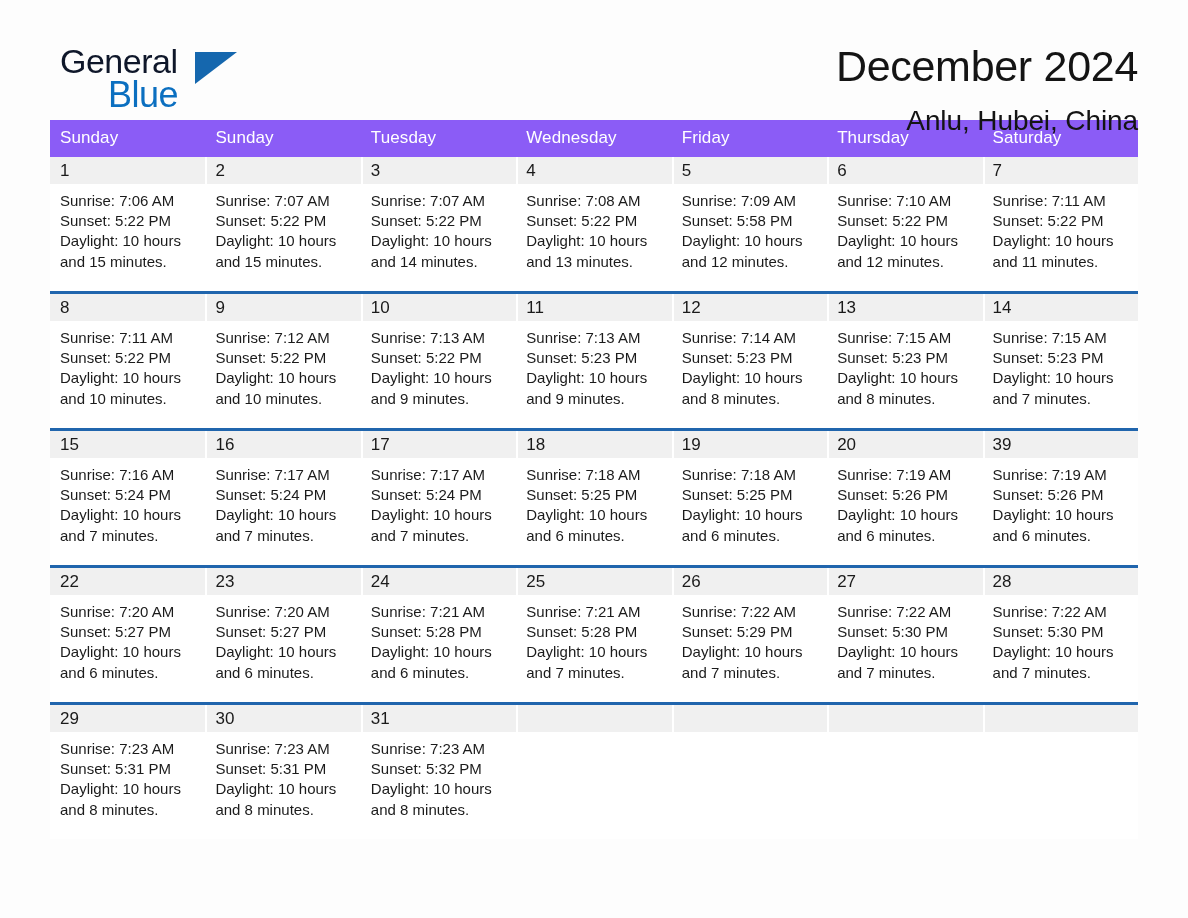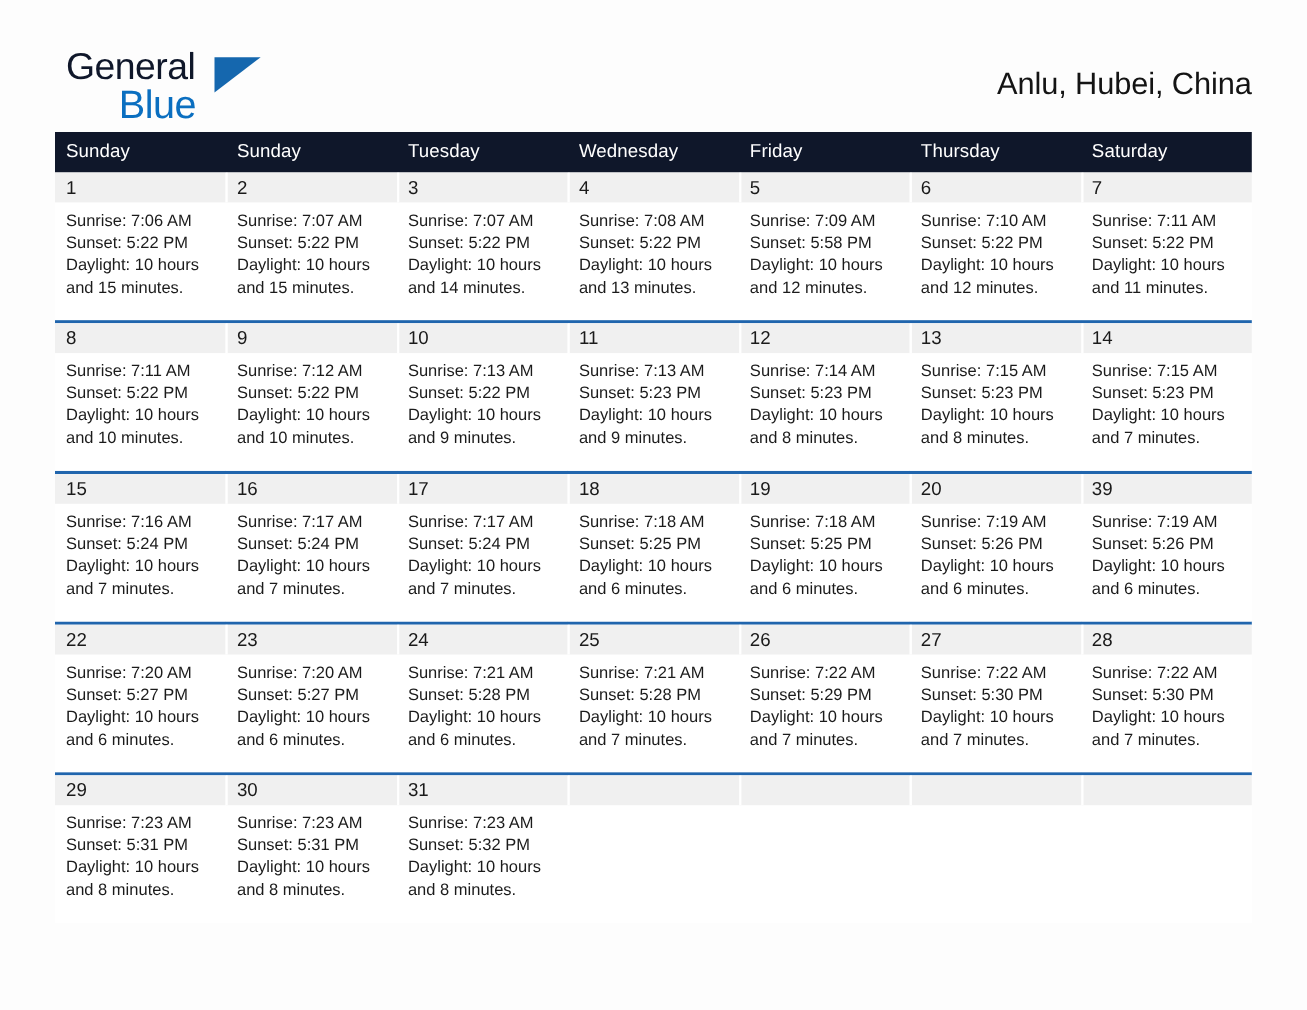--- a/index.html
+++ b/index.html
@@ -81,21 +81,21 @@
     letter-spacing: -0.1px;
   }
   
   .calendar {
     margin-top: 10px;
     width: 1088px;
   }
   .weekday-row {
     display: grid;
     grid-template-columns: repeat(7, 1fr);
-    background: #0f172a;
+    background: #8b5cf6;
   }
   .weekday {
     color: #ffffff;
     font-size: 17px;
     padding: 8px 0 9px 10px;
     letter-spacing: 0.1px;
   }
   .week {
     display: grid;
     grid-template-columns: repeat(7, 1fr);
@@ -142,20 +142,21 @@
 
   <div class="header">
 
     <div class="logo">
       <span class="logo-general">General</span>
       <span class="logo-tri"></span>
       <span class="logo-blue">Blue</span>
     </div>
 
     <div class="title-block">
+      <div class="cal-title">December 2024</div>
       <div class="cal-subtitle">Anlu, Hubei, China</div>
     </div>
 
   </div>
 
   <div class="calendar">
     <div class="weekday-row">
         <div class="weekday">Sunday</div>
         <div class="weekday">Sunday</div>
         <div class="weekday">Tuesday</div>

